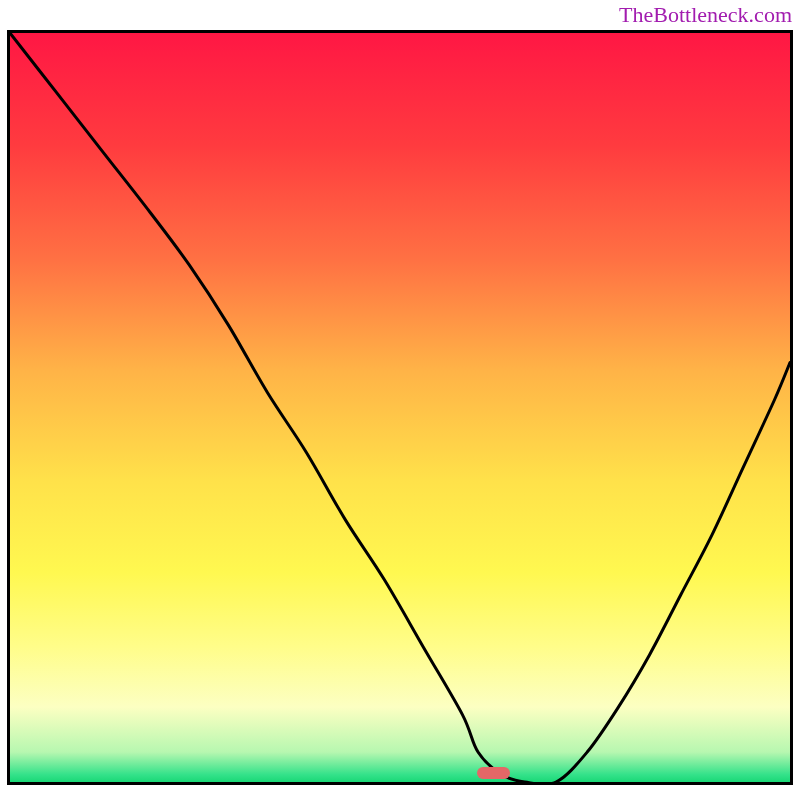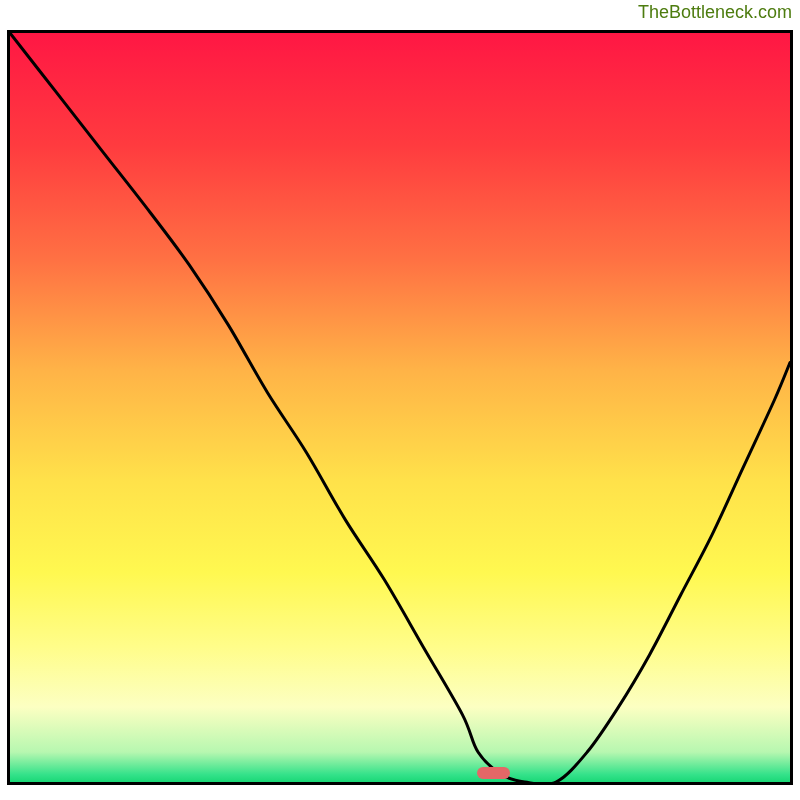--- a/index.html
+++ b/index.html
@@ -13,23 +13,23 @@
   }
   .frame {
     position: relative;
     width: 800px;
     height: 800px;
   }
   .watermark {
     position: absolute;
     top: 2px;
     right: 8px;
-    color: #4d7c0f;
-    font-size: 18px;
-    font-family: Liberation Sans, sans-serif;
+    color: #a21caf;
+    font-size: 22px;
+    font-family: Liberation Serif, serif;
     letter-spacing: 0px;
   }
   .plot-area {
     position: absolute;
     left: 7px;
     top: 30px;
     width: 786px;
     height: 755px;
     box-sizing: border-box;
     border: 3px solid #000000;

